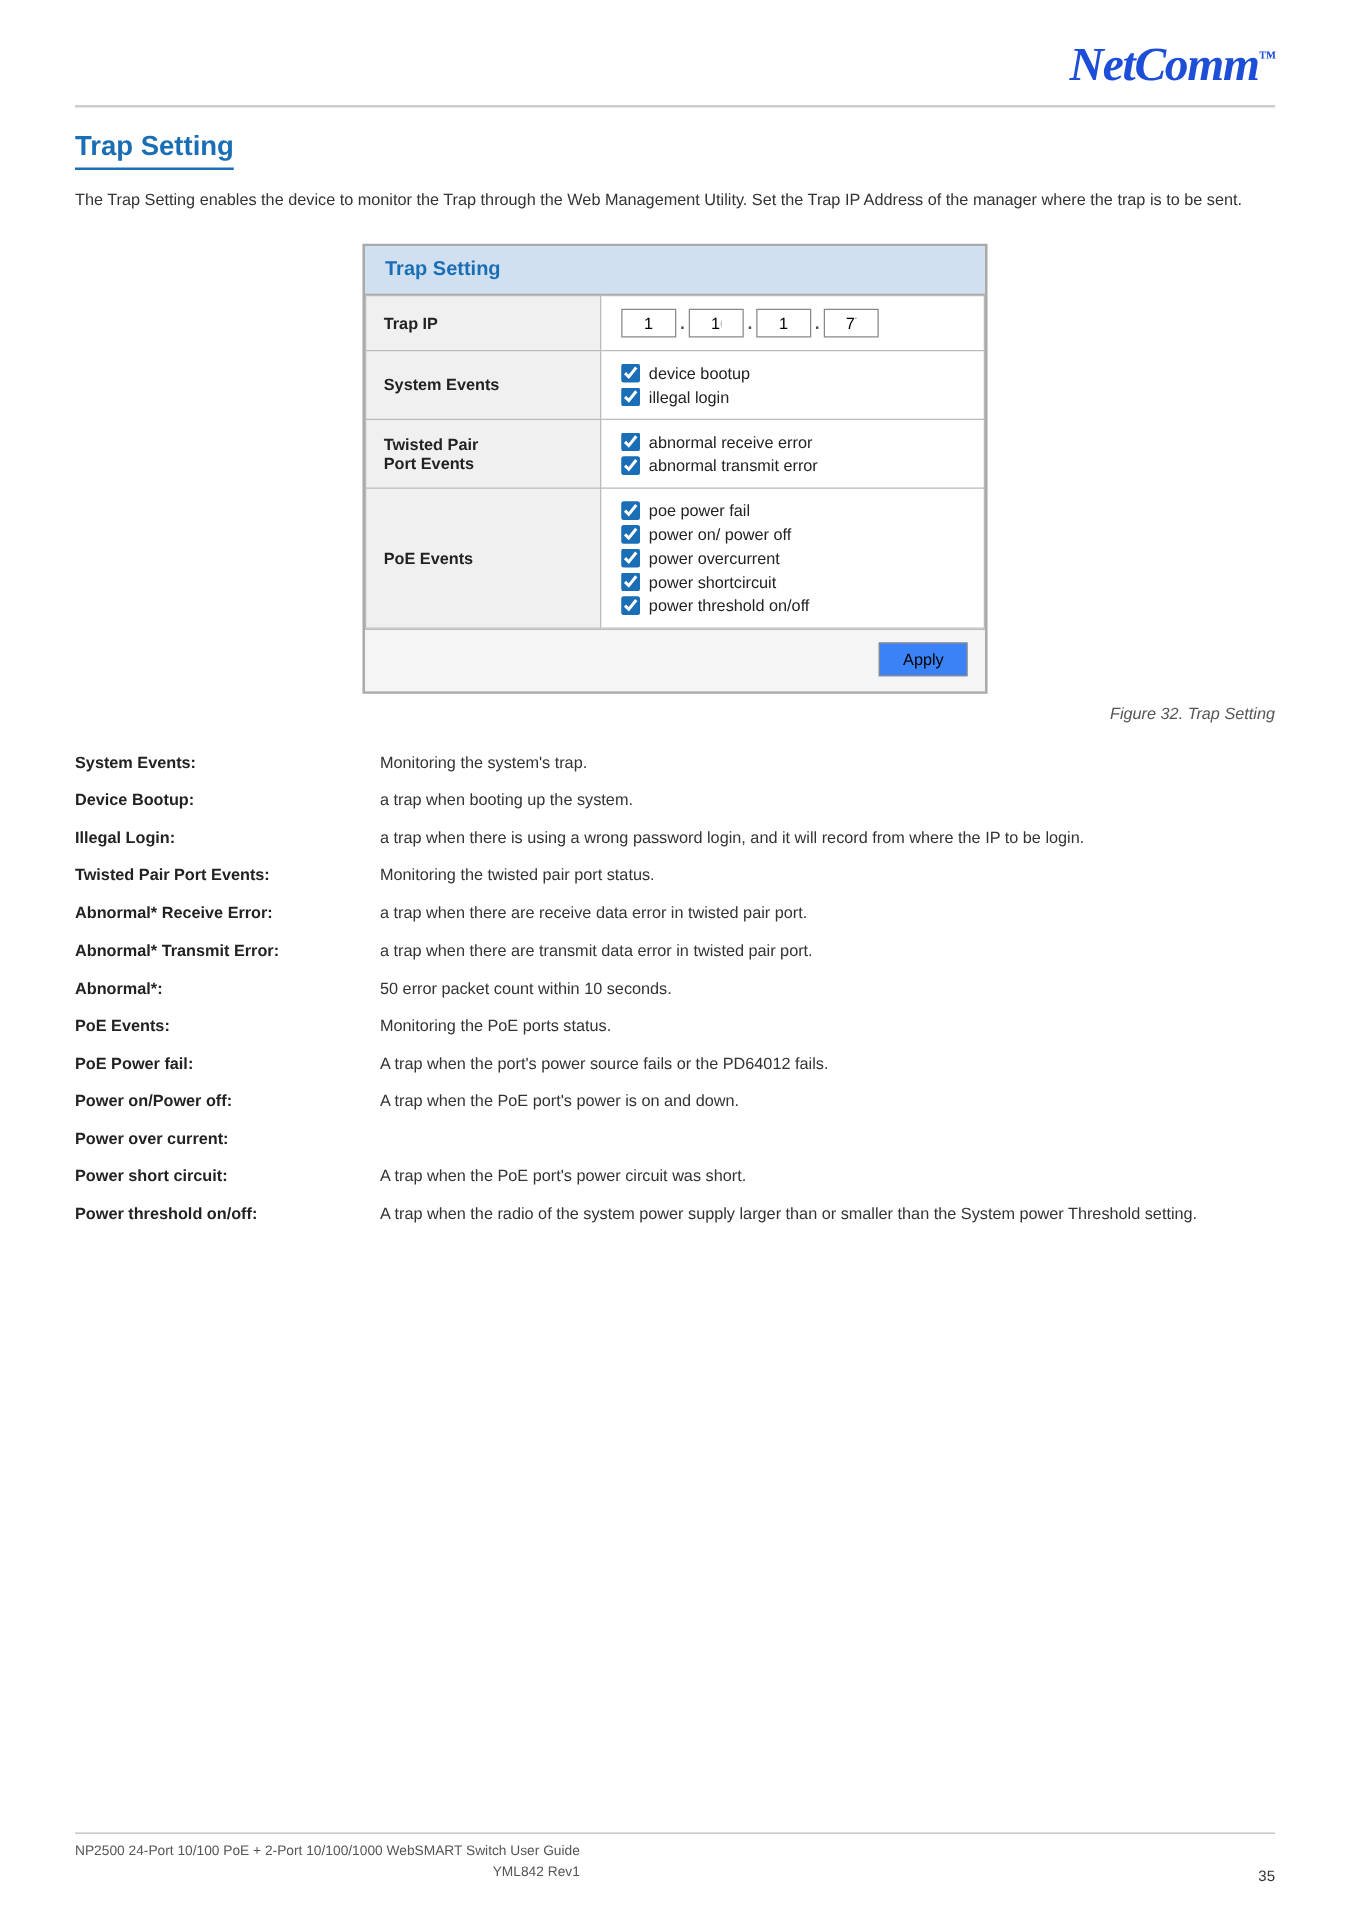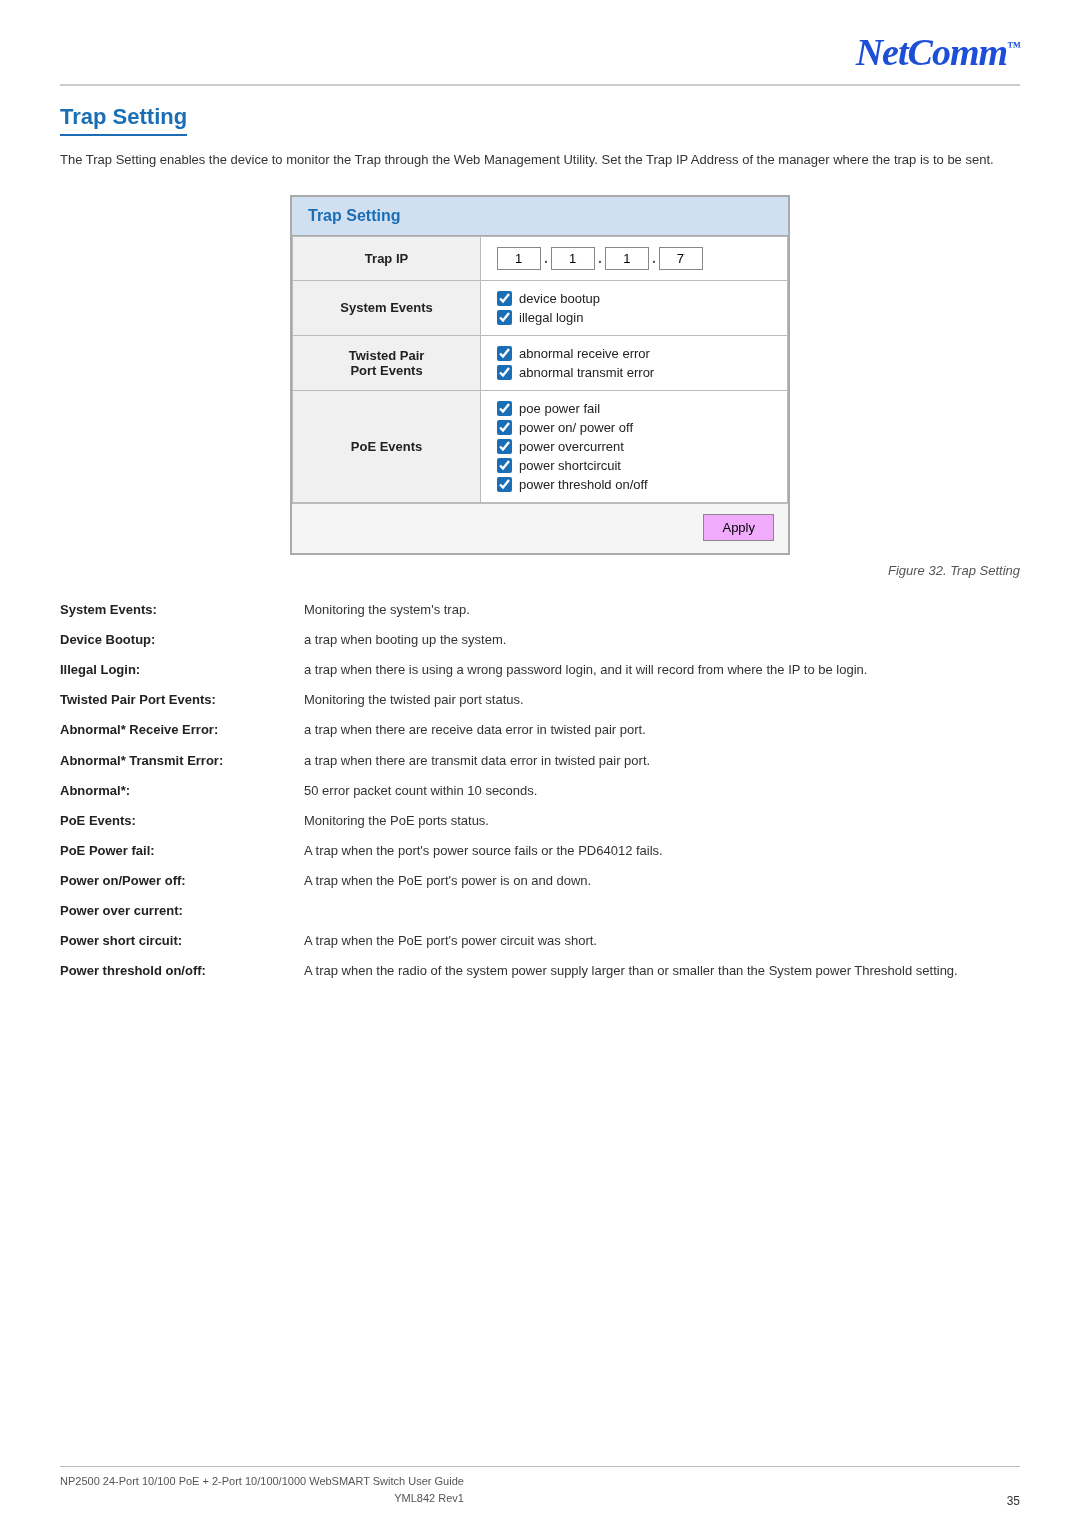--- a/index.html
+++ b/index.html
@@ -82,21 +82,20 @@
     .trap-table td {
       border: 1px solid #bbb;
       padding: 10px 14px;
       vertical-align: middle;
     }
     .trap-table .label-cell {
       font-weight: bold;
       font-size: 13px;
       background: #f0f0f0;
       width: 38%;
-      text-align: center;
       vertical-align: middle;
     }
     .trap-table .value-cell {
       background: #fff;
       vertical-align: top;
       padding: 10px 16px;
     }
     .ip-inputs {
       display: flex;
       align-items: center;
@@ -131,21 +130,21 @@
     .apply-row {
       display: flex;
       justify-content: flex-end;
       padding: 10px 14px 12px;
       background: #f5f5f5;
       border-top: 1px solid #bbb;
     }
     .apply-btn {
       padding: 5px 18px;
       font-size: 13px;
-      background: #f0abfc;
+      background: #3b82f6;
       border: 1px solid #888;
       cursor: pointer;
       font-family: Arial, sans-serif;
     }
     .figure-caption {
       text-align: right;
       font-style: italic;
       font-size: 13px;
       color: #555;
       margin-bottom: 22px;

